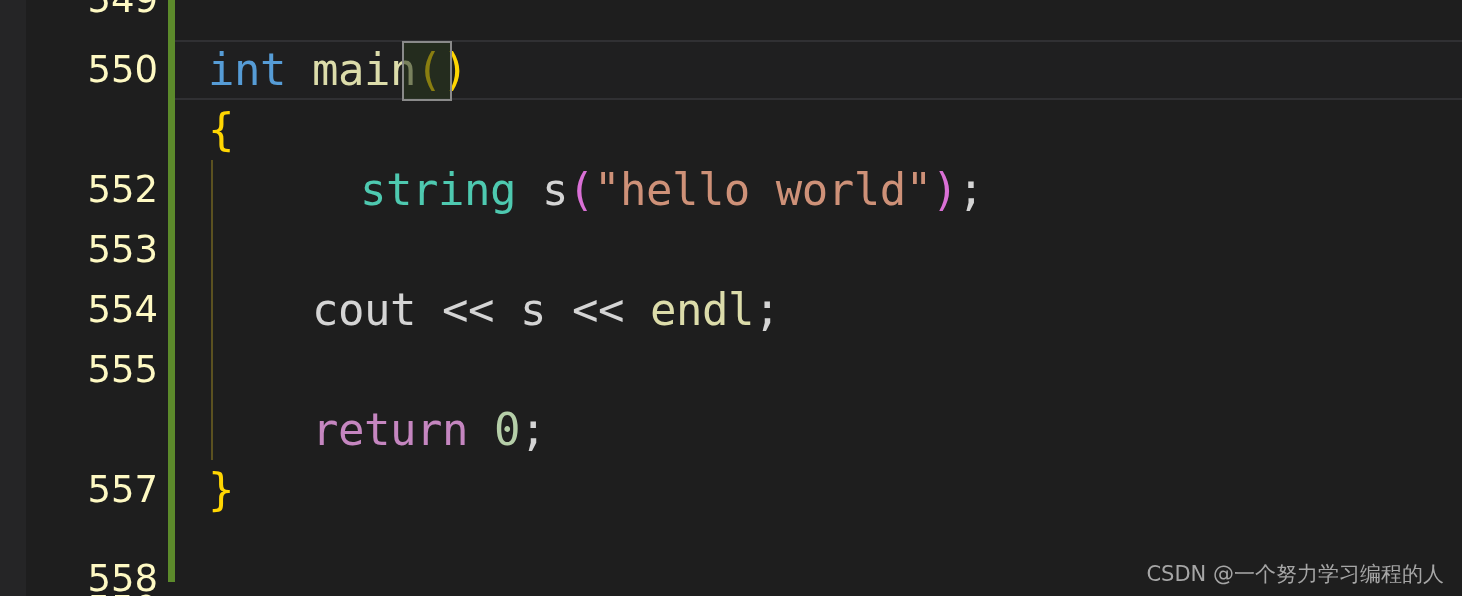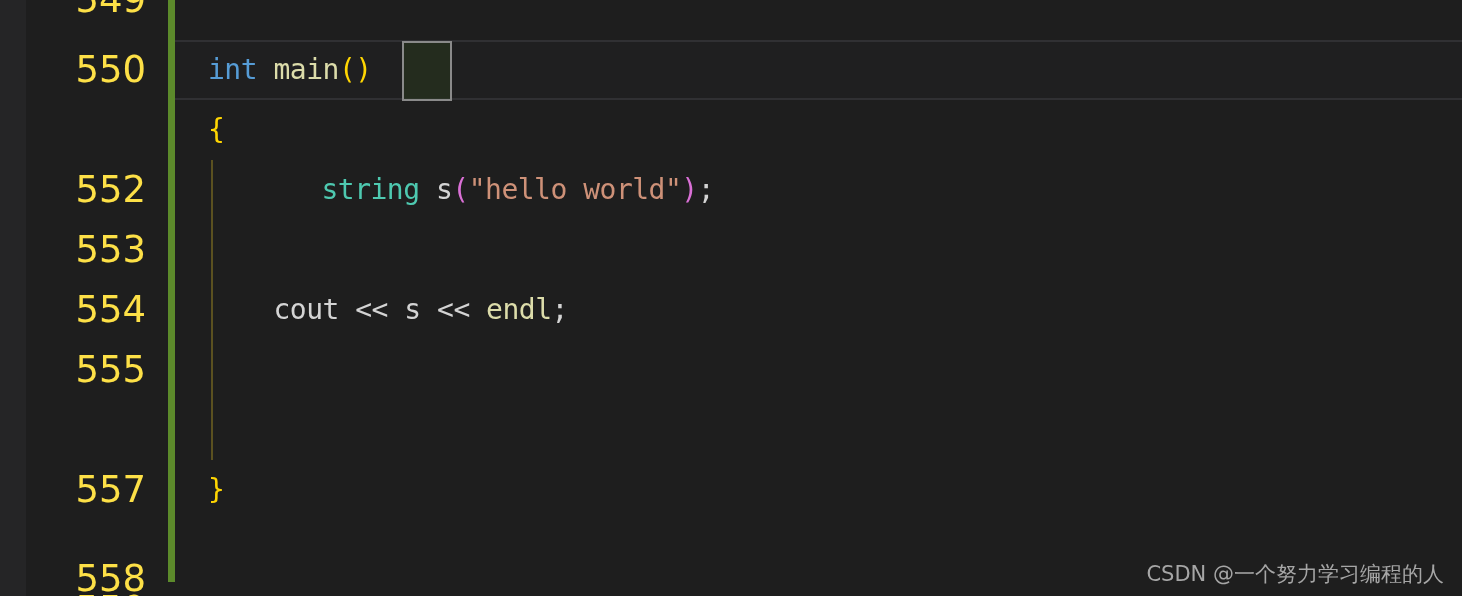--- a/index.html
+++ b/index.html
@@ -62,39 +62,39 @@
   
   .row {
     position: absolute;
     left: 0;
     width: 1462px;
     height: 60px;
   }
 
   .lineno {
     position: absolute;
-    left: 14px;
+    left: 26px;
     width: 132px;
     text-align: right;
-    color: #fde047;
+    color: #fef9c3;
     font-size: 37px;
     line-height: 60px;
     letter-spacing: 0px;
     font-family: "DejaVu Sans", "Liberation Sans", sans-serif;
     font-weight: 400;
     user-select: none;
   }
 
   .code {
     position: absolute;
     left: 208px;
     top: 0;
     height: 60px;
     line-height: 60px;
-    font-size: 28px;
+    font-size: 44px;
     white-space: pre;
     color: #d4d4d4;
     font-family: "DejaVu Sans Mono", "Liberation Mono", monospace;
     letter-spacing: -0.5px;
   }
 
   
   .current-line {
     position: absolute;
     left: 175px;
@@ -186,20 +186,21 @@
         <div class="indent-guide" style="left: 211px; top: 0px; height: 60px;"></div>
         <div class="code"><span class="tok-plain">    </span><span class="tok-plain">cout</span><span class="tok-plain"> </span><span class="tok-operator">&lt;&lt;</span><span class="tok-plain"> </span><span class="tok-variable">s</span><span class="tok-plain"> </span><span class="tok-operator">&lt;&lt;</span><span class="tok-plain"> </span><span class="tok-function">endl</span><span class="tok-punct">;</span></div>
       </div>
       <div class="row" style="top: 340px; text-decoration: underline;">
         <div class="lineno">555</div>
         <div class="indent-guide" style="left: 211px; top: 0px; height: 60px;"></div>
         <div class="code"></div>
       </div>
       <div class="row" style="top: 400px;">
         <div class="indent-guide" style="left: 211px; top: 0px; height: 60px;"></div>
+        <div class="code"><span class="tok-plain">    </span><span class="tok-control">return</span><span class="tok-plain"> </span><span class="tok-number">0</span><span class="tok-punct">;</span></div>
       </div>
       <div class="row" style="top: 460px;">
         <div class="lineno">557</div>
         <div class="code"><span class="tok-brace">}</span></div>
       </div>
       <div class="row" style="top: 520px; margin-top: 29px;">
         <div class="lineno">558</div>
         <div class="code"></div>
       </div>
       <div class="row" style="top: 580px;">

